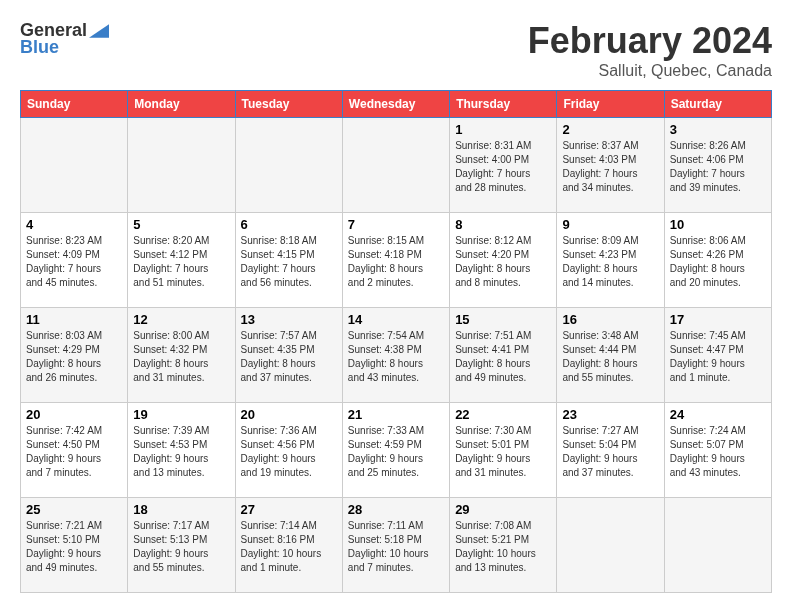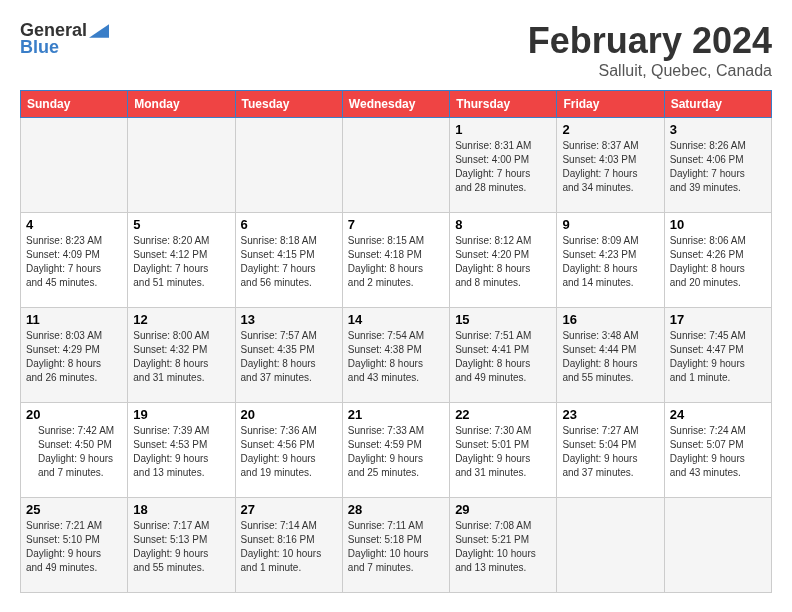--- a/index.html
+++ b/index.html
@@ -248,21 +248,21 @@
           <div class="day-number">17</div>
           <div class="day-info" style="white-space: pre-line;">Sunrise: 7:45 AM
 Sunset: 4:47 PM
 Daylight: 9 hours
 and 1 minute.</div>
         </td>
       </tr>
       <tr>
         <td>
           <div class="day-number">20</div>
-          <div class="day-info" style="white-space: pre-line; margin-left: 12px;">Sunrise: 7:42 AM
+          <div class="day-info" style="white-space: pre-line;">Sunrise: 7:42 AM
 Sunset: 4:50 PM
 Daylight: 9 hours
 and 7 minutes.</div>
         </td>
         <td>
           <div class="day-number">19</div>
           <div class="day-info" style="white-space: pre-line;">Sunrise: 7:39 AM
 Sunset: 4:53 PM
 Daylight: 9 hours
 and 13 minutes.</div>

